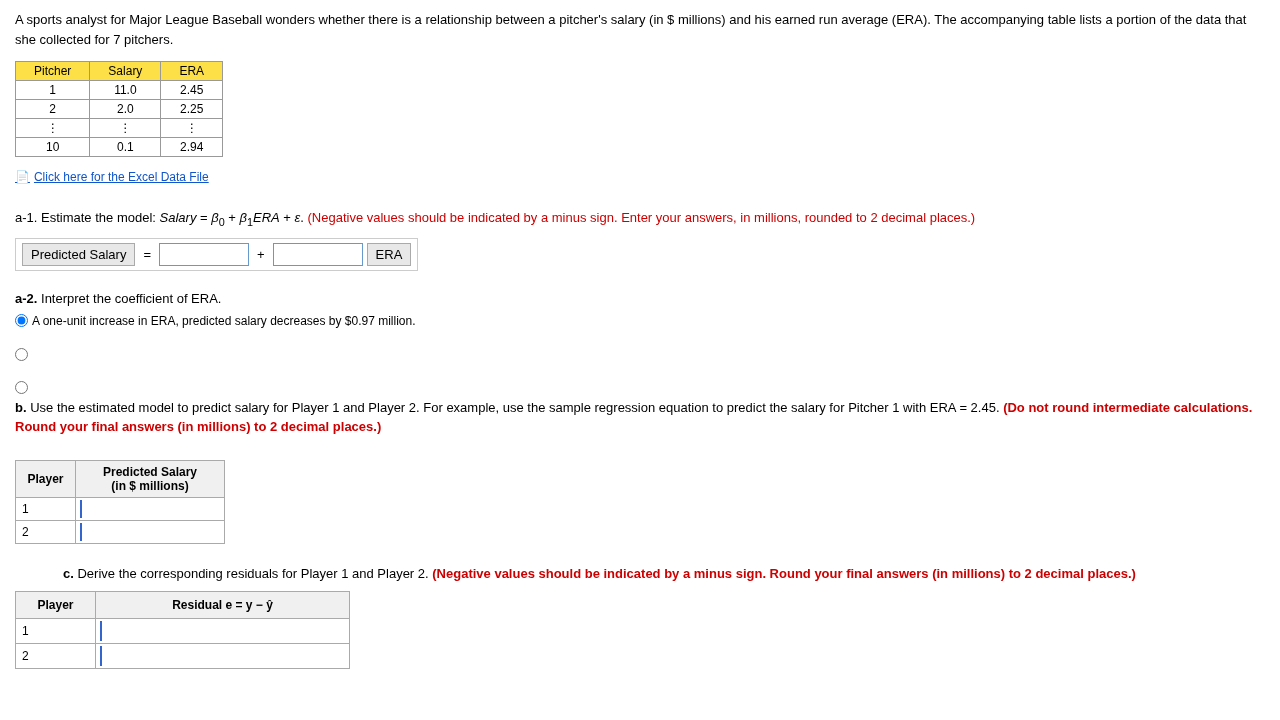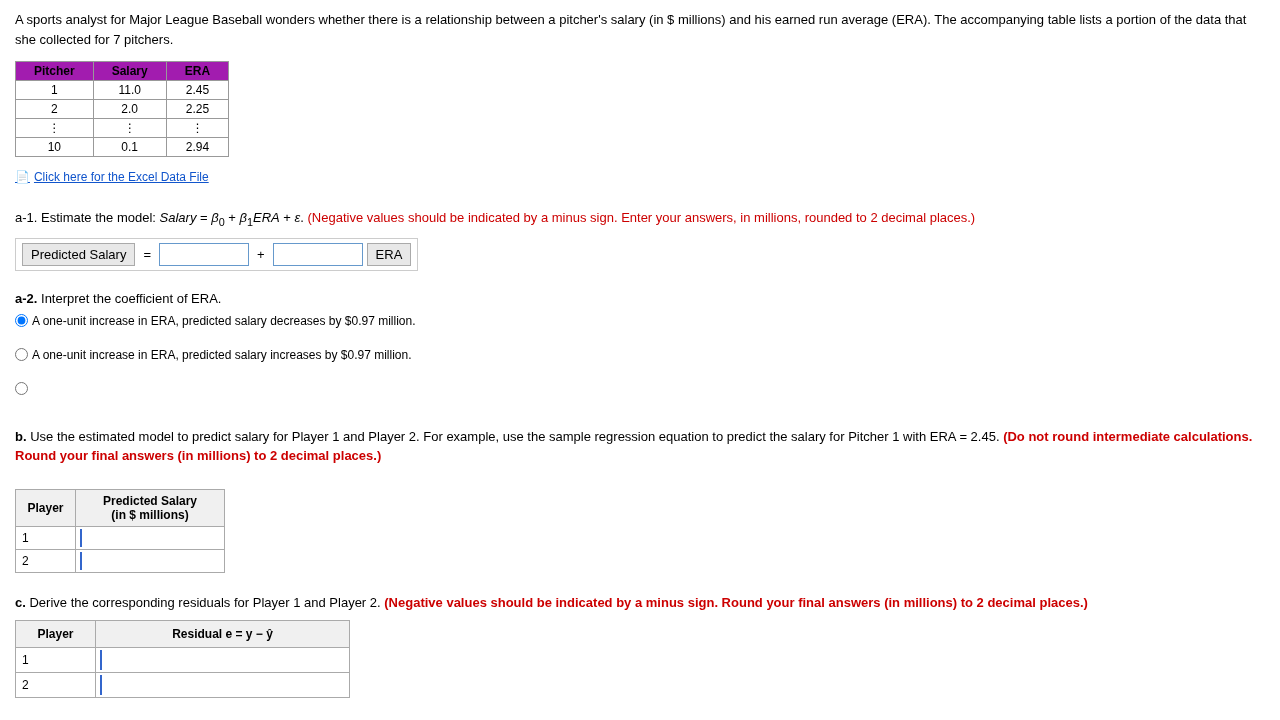--- a/index.html
+++ b/index.html
@@ -22,22 +22,22 @@
       border-collapse: collapse;
       margin-bottom: 12px;
       font-size: 12px;
     }
     .data-table th, .data-table td {
       border: 1px solid #999;
       padding: 2px 18px;
       text-align: center;
     }
     .data-table th {
-      background: #a21caf;
-      font-weight: bold;
+      background: #fde047;
+      font-weight: normal;
     }
     .excel-link {
       color: #1155cc;
       text-decoration: underline;
       font-size: 12px;
       display: inline-flex;
       align-items: center;
       gap: 4px;
       margin-bottom: 12px;
       cursor: pointer;
@@ -91,21 +91,21 @@
     }
     .model-equation .era-label {
       font-size: 13px;
       padding: 3px 8px;
       border: 1px solid #aaa;
       background: #e8e8e8;
     }
 
     
     .a2-section {
-      margin-bottom: 32px;
+      margin-bottom: 4px;
     }
     .a2-question {
       margin-bottom: 8px;
     }
     .radio-group {
       display: flex;
       flex-direction: column;
       gap: 20px;
       font-size: 12px;
     }
@@ -158,20 +158,21 @@
       background: #fff;
     }
 
     
     .c-section {
       margin-bottom: 20px;
     }
     .c-question {
       margin-bottom: 8px;
       line-height: 1.5;
+      margin-left: 48px;
     }
     .residual-table {
       border-collapse: collapse;
       font-size: 12px;
       width: 335px;
     }
     .residual-table th {
       border: 1px solid #aaa;
       padding: 6px 8px;
       text-align: center;
@@ -262,21 +263,20 @@
     <span class="bold">a-2.</span>
     <span> Interpret the coefficient of ERA.</span>
   </div>
   <div class="radio-group" id="radio-group">
   <label>
         <input type="radio" name="a2-radio" checked="" style="">
         <span>A one-unit increase in ERA, predicted salary decreases by $0.97 million.</span>
       </label>
       <label>
         <input type="radio" name="a2-radio" style="">
-        <span>A one-unit increase in ERA, predicted salary increases by $0.97 million.</span>
       </label>
       <label>
         <input type="radio" name="a2-radio" style="">
       </label>
     </div>
 </div>
 
 <div class="b-section">
   <div class="b-question">
     <span class="bold">b.</span>

